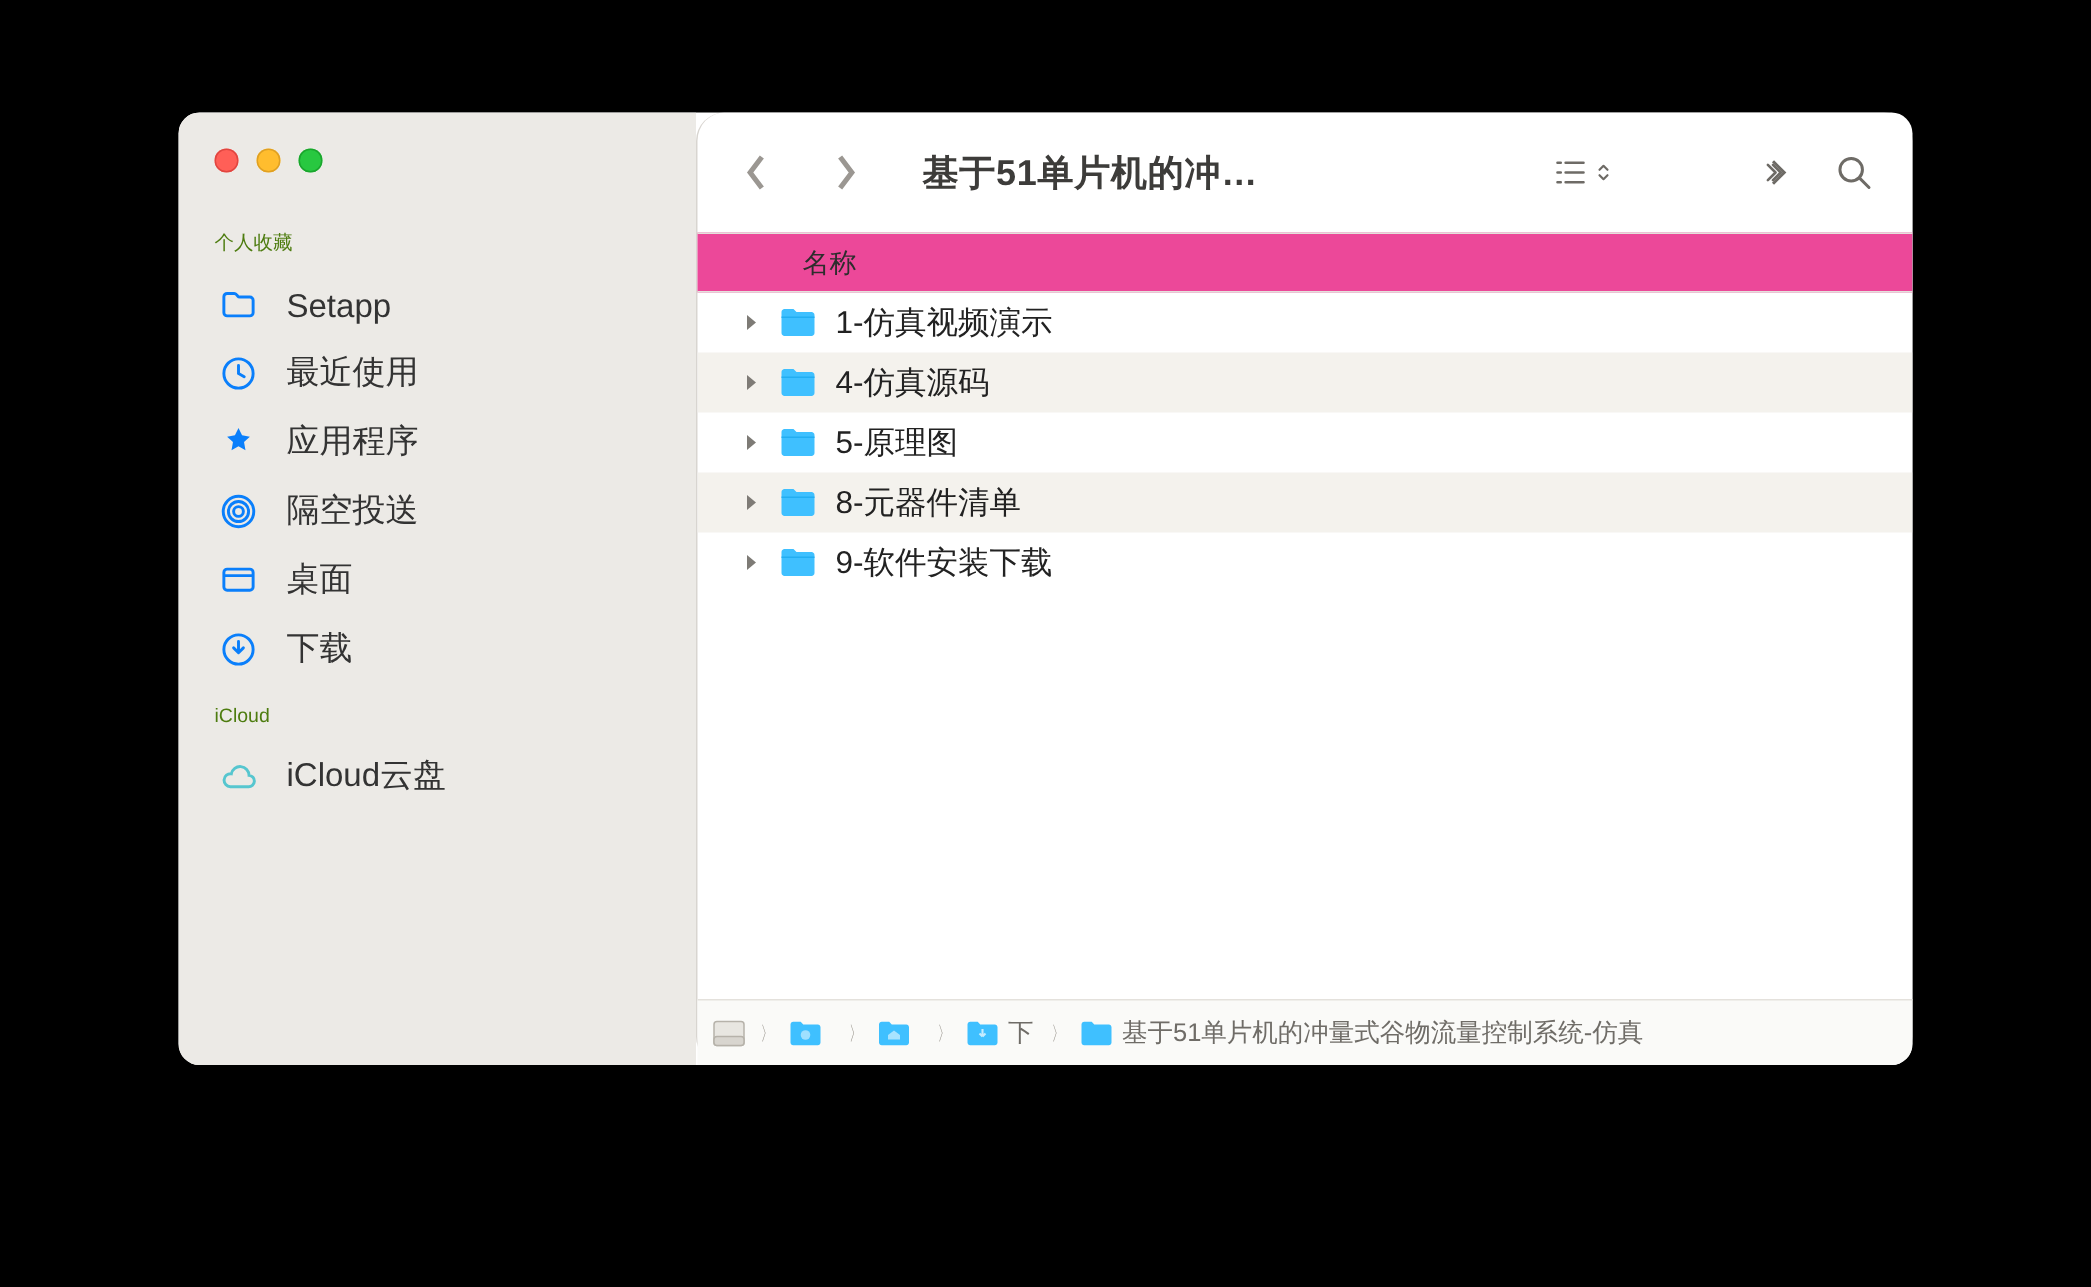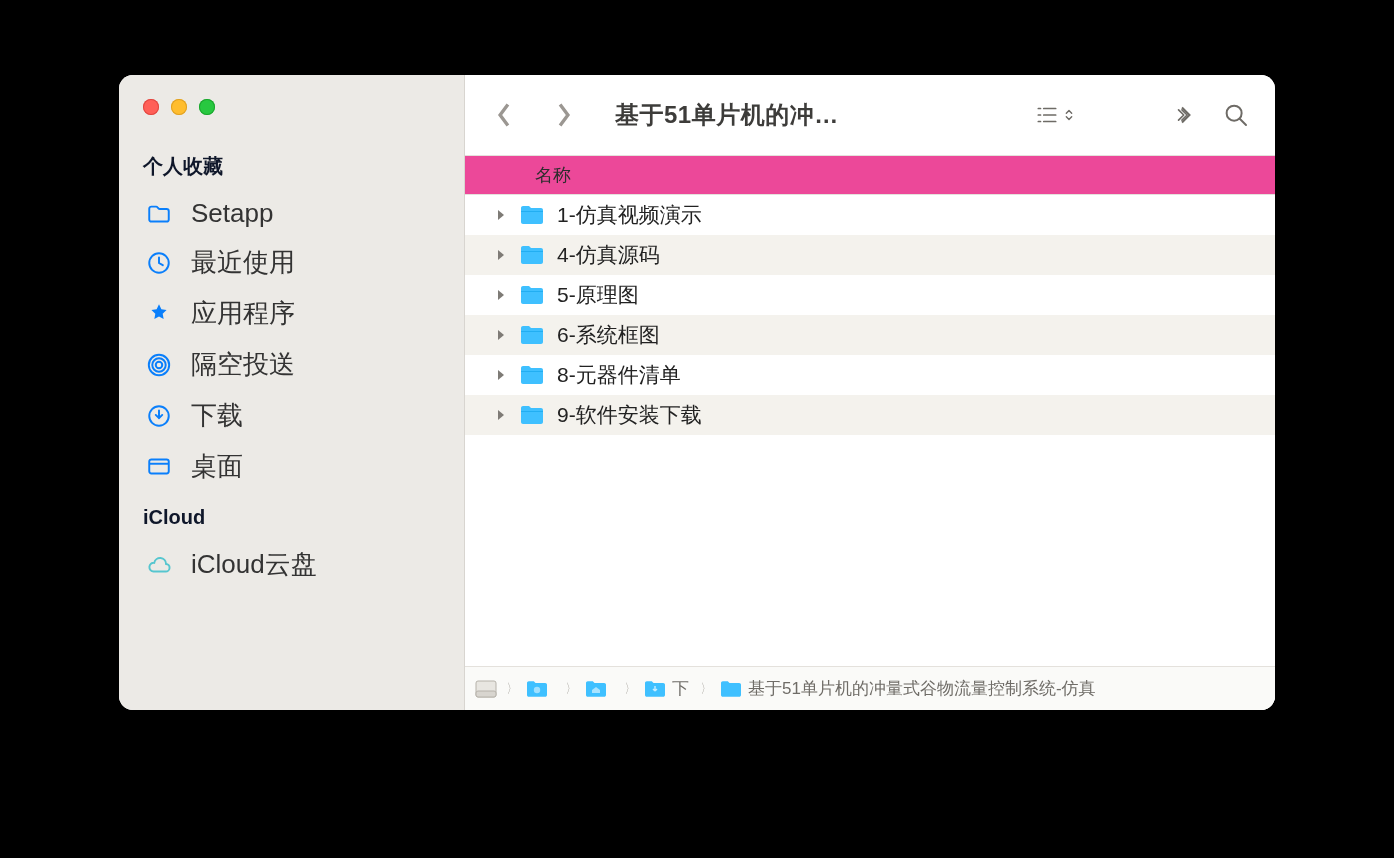--- a/index.html
+++ b/index.html
@@ -7,27 +7,27 @@
   body { background:#000; display:flex; align-items:flex-start; justify-content:center; }
   .frame { position:relative; width:1156px; height:635px; margin-top:75px; margin-left:auto; margin-right:auto;
            border-radius:14px; overflow:hidden; background:#fff; box-shadow:0 30px 70px rgba(0,0,0,.45), 0 0 0 1px rgba(0,0,0,.12); display:flex; }
   
   .sidebar { width:345px; flex:0 0 345px; background:#eceae6; display:flex; flex-direction:column; padding-top:18px; }
   .traffic { display:flex; gap:12px; padding:6px 0 24px 24px; }
   .dot { width:16px; height:16px; border-radius:50%; }
   .dot.red { background:#ff5f57; box-shadow:inset 0 0 0 1px #e04640; }
   .dot.yellow { background:#ffbd2e; box-shadow:inset 0 0 0 1px #dfa023; }
   .dot.green { background:#28c840; box-shadow:inset 0 0 0 1px #1ba52d; }
-  .sb-section-title { color:#0f172a; font-size:20px; padding:14px 0 10px 24px; font-weight:700; }
-  .sb-item { display:flex; align-items:center; gap:18px; padding:8px 10px 8px 26px; font-size:26px; color:#333; cursor:default; }
+  .sb-section-title { color:#4d7c0f; font-size:13px; padding:14px 0 10px 24px; font-weight:400; }
+  .sb-item { display:flex; align-items:flex-end; gap:18px; padding:8px 10px 8px 26px; font-size:22px; color:#333; cursor:default; }
   .sb-item .i { width:28px; height:28px; display:flex; align-items:center; justify-content:center; color:#0a7ffb; flex:0 0 28px; }
   .sb-item .i svg { width:26px; height:26px; }
   .sb-item.icloud .i { color:#56c6cf; }
   
-  .main { flex:1 1 auto; display:flex; flex-direction:column; background:#fff; border-left:1px solid #d8d5d0; }
+  .main { flex:1 1 auto; display:flex; flex-direction:column; background:#fff; border-left:1px solid #d8d5d0;border-radius:19px; }
   .toolbar { height:80px; display:flex; align-items:center; padding:0 16px 0 22px; gap:10px; }
   .nav-btns { display:flex; gap:26px; }
   .nav-btn { width:34px; height:34px; display:flex; align-items:center; justify-content:center; color:#9b9792; }
   .nav-btn svg { width:18px; height:26px; stroke:#9b9792; stroke-width:2.6; fill:none; }
   .title { font-size:24px; font-weight:700; color:#3d3c3a; margin-left:24px; letter-spacing:.5px; }
   .spacer { flex:1; }
   .tb-icon { width:46px; height:46px; display:flex; align-items:center; justify-content:center; color:#6e6b66; }
   .tb-icon svg { width:30px; height:30px; stroke:#6e6b66; stroke-width:1.6; fill:none; }
   .tb-chev { display:flex; align-items:center; gap:4px; }
   .headerrow { height:40px; border-top:1px solid #e4e1dc; border-bottom:1px solid #e4e1dc; display:flex; align-items:center; padding-left:70px; font-size:18px; background:#ec4899; color:#2d2d2d; font-weight:500;}
@@ -92,35 +92,35 @@
             <circle cx="12" cy="12" r="6.2" fill="none" stroke="currentColor" stroke-width="1.8"></circle>
             <circle cx="12" cy="12" r="9.4" fill="none" stroke="currentColor" stroke-width="1.8"></circle>
           </svg>
       </span>
       <span>隔空投送</span>
     </div>
 
     <div class="sb-item">
       <span class="i">
         <svg viewBox="0 0 24 24">
+            <rect x="3" y="5" width="18" height="13" rx="2" fill="none" stroke="currentColor" stroke-width="1.8"></rect>
+            <path d="M3 9h18" stroke="currentColor" stroke-width="1.8"></path>
+          </svg>
+      </span>
+      <span>桌面</span>
+    </div>
+
+    <div class="sb-item">
+      <span class="i">
+        <svg viewBox="0 0 24 24">
             <circle cx="12" cy="12" r="9" fill="none" stroke="currentColor" stroke-width="1.8"></circle>
             <path d="M12 7v7m0 0l-3-3m3 3l3-3" fill="none" stroke="currentColor" stroke-width="1.8" stroke-linecap="round" stroke-linejoin="round"></path>
           </svg>
       </span>
       <span>下载</span>
-    </div>
-
-    <div class="sb-item">
-      <span class="i">
-        <svg viewBox="0 0 24 24">
-            <rect x="3" y="5" width="18" height="13" rx="2" fill="none" stroke="currentColor" stroke-width="1.8"></rect>
-            <path d="M3 9h18" stroke="currentColor" stroke-width="1.8"></path>
-          </svg>
-      </span>
-      <span>桌面</span>
     </div>
 
 
     <div class="sb-section-title">iCloud</div>
 
     <div class="sb-item icloud">
       <span class="i">
         <svg viewBox="0 0 24 24">
             <path d="M7 18a4 4 0 1 1 .6-7.97A5.5 5.5 0 0 1 18.5 11 3.5 3.5 0 0 1 18 18H7z" fill="none" stroke="currentColor" stroke-width="1.8"></path>
           </svg>
@@ -215,32 +215,20 @@
       <div class="row">
         <span class="chev">
             <svg viewBox="0 0 10 12">
               <path d="M2 1l6 5-6 5z"></path>
             </svg>
           </span>
         <svg class="folder" viewBox="0 0 26 22">
             <path fill="#3fc0ff" d="M2 4c0-1.1.9-2 2-2h6l2 2h10c1.1 0 2 .9 2 2v12c0 1.1-.9 2-2 2H4c-1.1 0-2-.9-2-2V4z"></path>
             <path fill="#22aef2" d="M2 7h22v1H2z"></path>
           </svg>
-        <span>6-系统框图</span>
-      </div>
-      <div class="row">
-        <span class="chev">
-            <svg viewBox="0 0 10 12">
-              <path d="M2 1l6 5-6 5z"></path>
-            </svg>
-          </span>
-        <svg class="folder" viewBox="0 0 26 22">
-            <path fill="#3fc0ff" d="M2 4c0-1.1.9-2 2-2h6l2 2h10c1.1 0 2 .9 2 2v12c0 1.1-.9 2-2 2H4c-1.1 0-2-.9-2-2V4z"></path>
-            <path fill="#22aef2" d="M2 7h22v1H2z"></path>
-          </svg>
         <span>8-元器件清单</span>
       </div>
       <div class="row">
         <span class="chev">
             <svg viewBox="0 0 10 12">
               <path d="M2 1l6 5-6 5z"></path>
             </svg>
           </span>
         <svg class="folder" viewBox="0 0 26 22">
             <path fill="#3fc0ff" d="M2 4c0-1.1.9-2 2-2h6l2 2h10c1.1 0 2 .9 2 2v12c0 1.1-.9 2-2 2H4c-1.1 0-2-.9-2-2V4z"></path>

